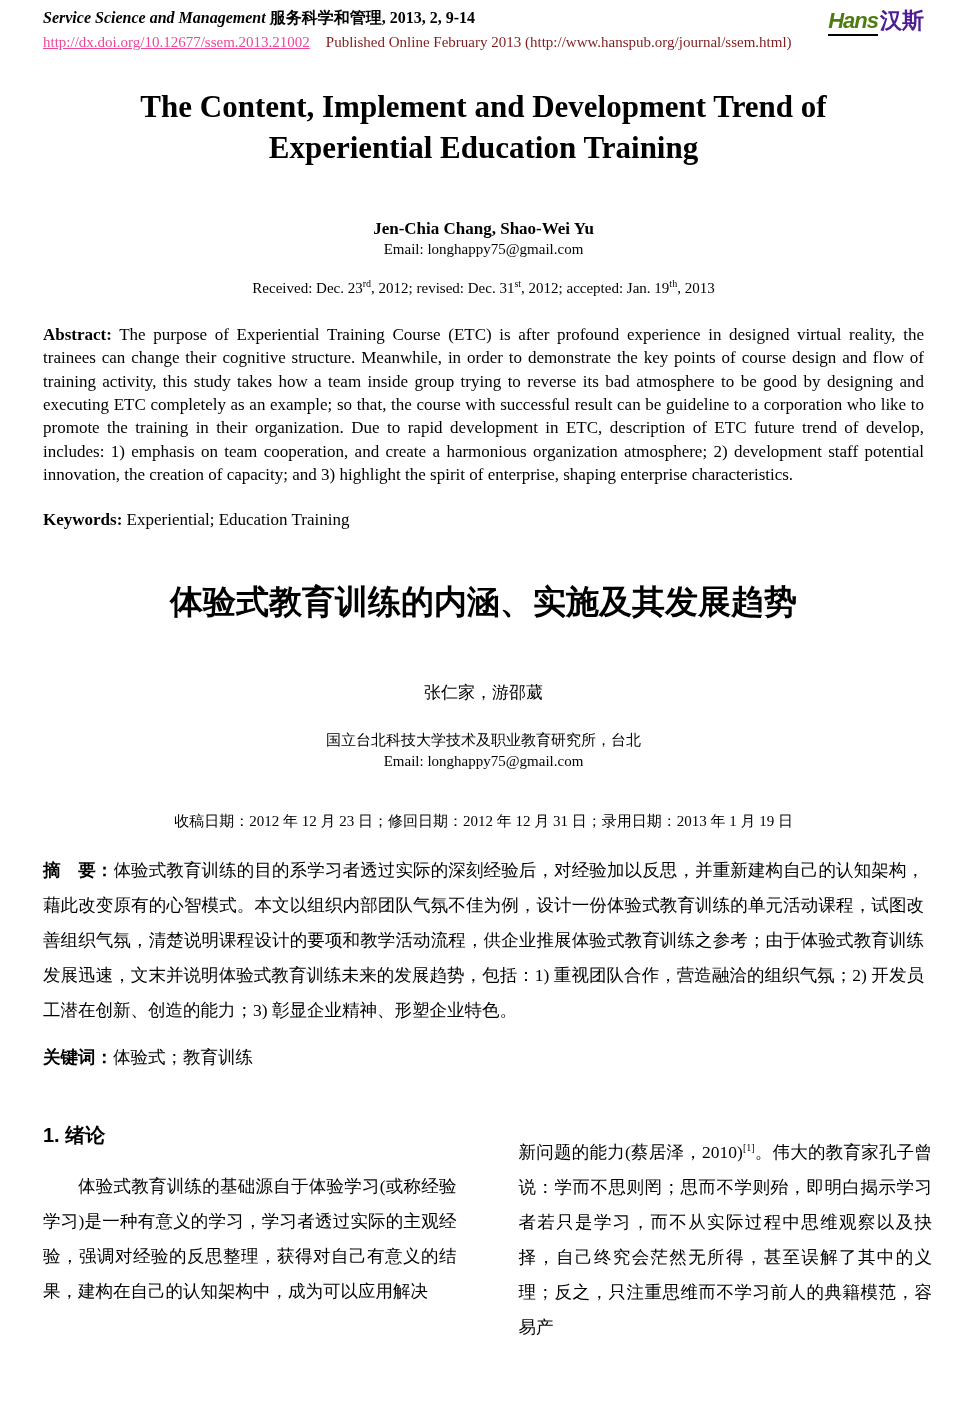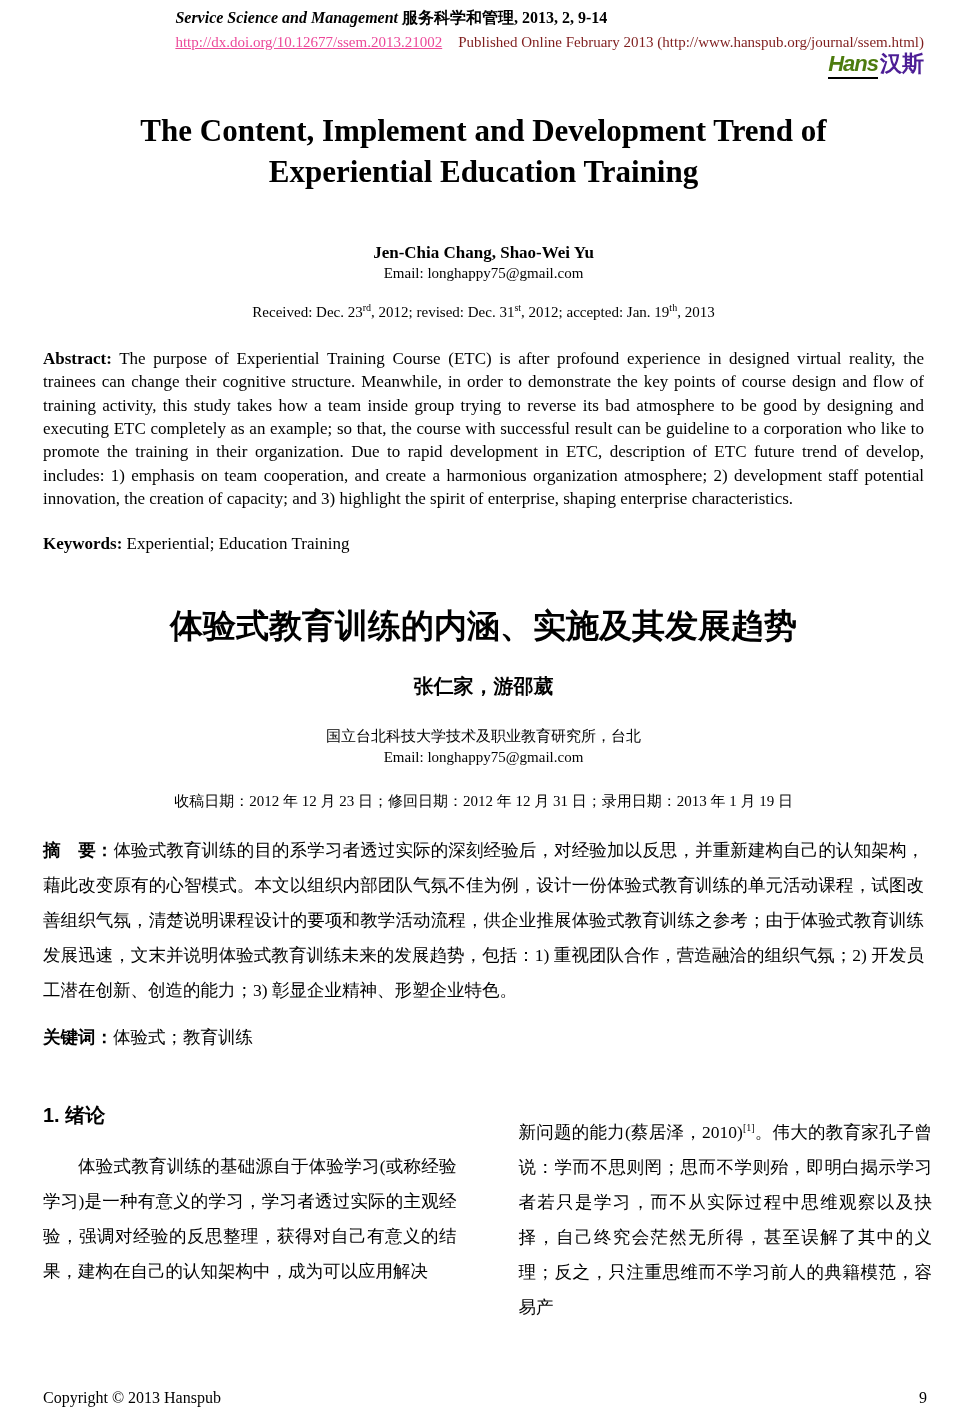--- a/index.html
+++ b/index.html
@@ -8,23 +8,22 @@
     position:relative;
     width:967px; height:1417px;
     margin:0 auto;
     background:#ffffff;
     color:#000000;
     font-family:"Liberation Serif", serif;
     overflow:hidden;
   }
   
   .header {
-    display:flex; justify-content:space-between; align-items:flex-end;
+    display:flex; justify-content:space-between; align-items:flex-start;
     padding:8px 43px 0 43px;
-    flex-direction:column;
   }
   .header-line1 { font-size:16px; line-height:1.3; }
   .journal-en { font-weight:bold; font-style:italic; }
   .journal-zh { font-weight:bold; }
   .header-line2 { font-size:15px; margin-top:5px; }
   .doi-link { color:#ec4899; text-decoration:underline; cursor:pointer; }
   .published { margin-left:16px; color:#7f1d1d; }
   .logo { font-family:"Liberation Sans", sans-serif; font-weight:bold; font-size:22px; white-space:nowrap; line-height:1; margin-top:2px; }
   .logo-hans { color:#4d7c0f; font-style:italic; letter-spacing:-1px; border-bottom:2px solid #000000; padding-bottom:1px; }
   .logo-zh { color:#4c1d95; margin-left:2px; }
@@ -51,24 +50,24 @@
   .abstract b, .keywords b { font-weight:bold; }
   .keywords { margin:23px 43px 0 43px; font-size:17px; }
   
   .zh-title {
     margin-top:50px;
     text-align:center;
     font-family:"Liberation Sans", sans-serif;
     font-weight:bold;
     font-size:33px;
   }
-  .zh-authors { margin-top:24px; text-align:center; font-weight:bold; font-size:20px; }
+  .zh-authors { margin-top:56px; text-align:center; font-weight:normal; font-size:17px; }
   .zh-affil { margin-top:26px; text-align:center; font-size:15px; line-height:1.4; }
   .zh-email { text-align:center; font-size:15px; line-height:1.4; }
-  .zh-dates { margin-top:24px; text-align:center; font-size:15px; }
+  .zh-dates { margin-top:40px; text-align:center; font-size:15px; }
   .zh-abstract {
     margin:22px 43px 0 43px;
     font-size:17.5px;
     line-height:35px;
     text-align:justify;
   }
   .zh-label { font-family:"Liberation Sans", sans-serif; font-weight:bold; }
   .zh-keywords { margin:12px 43px 0 43px; font-size:17.5px; line-height:35px; }
   
   .columns {
@@ -149,18 +148,14 @@
   <div class="columns">
     <div class="col col-left">
       <h3 class="section-heading">1. 绪论</h3>
       <p class="body-para indent2">体验式教育训练的基础源自于体验学习(或称经验学习)是一种有意义的学习，学习者透过实际的主观经验，强调对经验的反思整理，获得对自己有意义的结果，建构在自己的认知架构中，成为可以应用解决</p>
     </div>
     <div class="col col-right">
       <p class="body-para"><span>新问题的能力(蔡居泽，2010)</span><sup>[1]</sup><span>。伟大的教育家孔子曾说：学而不思则罔；思而不学则殆，即明白揭示学习者若只是学习，而不从实际过程中思维观察以及抉择，自己终究会茫然无所得，甚至误解了其中的义理；反之，只注重思维而不学习前人的典籍模范，容易产</span></p>
     </div>
   </div>
 
-  <div class="footer">
-    <span>Copyright © 2013 Hanspub</span>
-    <span>9</span>
-  </div>
 
 </div>
 
 </body></html>

